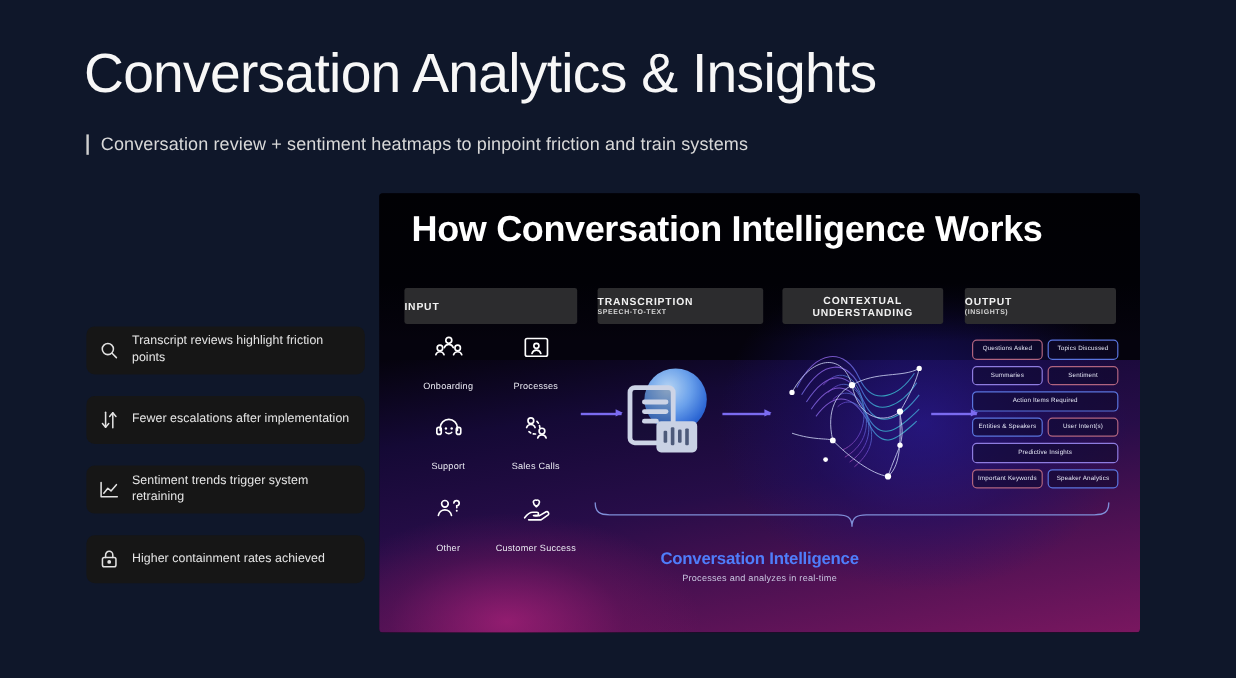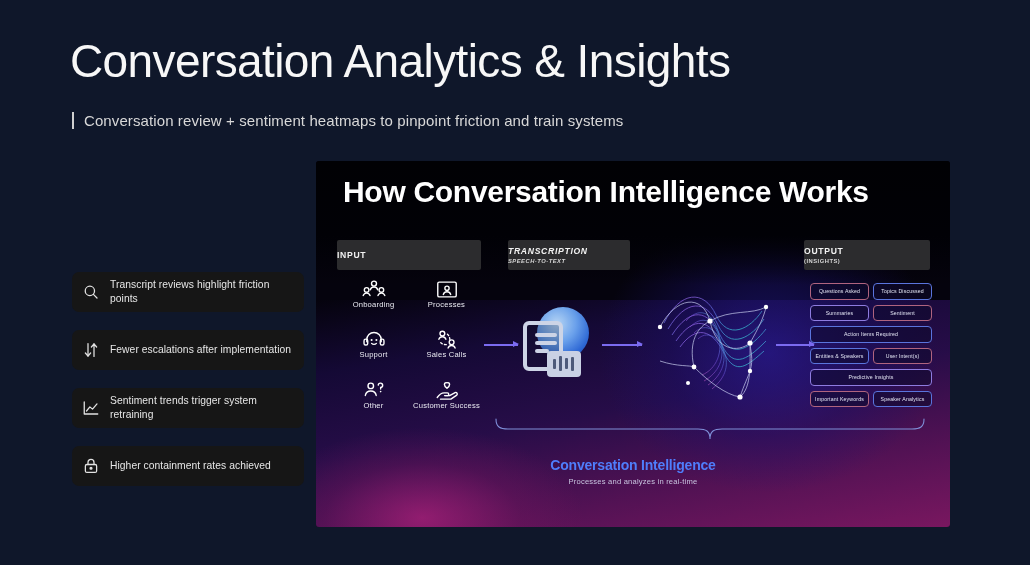--- a/index.html
+++ b/index.html
@@ -88,32 +88,32 @@
   }
   .stage-main {
     font-size: 8.6px; font-weight: 700; color: #f2f2f2;
     letter-spacing: 0.7px; text-align: center; line-height: 1.18;
   }
   .stage-sub {
     font-size: 5.8px; font-weight: 700; color: #d6d6d6;
     letter-spacing: 0.5px; text-align: center; margin-top: 1px;
   }
   #stage-0 { left: 21px;  width: 144px; }
-  #stage-1 { left: 192px; width: 122px; font-style: italic; }
+  #stage-1 { left: 182px; width: 138px; }
   #stage-2 { left: 336px; width: 134px; }
   #stage-3 { left: 488px; width: 126px; }
 
   
   .inputs {
     position: absolute; left: 24px; top: 118px;
     width: 140px; z-index: 6;
     display: grid; grid-template-columns: 1fr 1fr;
     row-gap: 20px; column-gap: 6px;
   }
-  .input-cell { display: flex; flex-direction: column; align-items: center; gap: 0; }
+  .input-cell { display: flex; flex-direction: column; align-items: center; gap: 17px; }
   .input-cell svg { display: block; width: 24px; height: 21px; color: #ffffff; }
   .input-label {
     font-size: 7.6px; color: #eaeaf2; text-align: center;
     letter-spacing: 0.2px; line-height: 1.22;
   }
 
   
   .doc-icon { position: absolute; left: 205px; top: 148px; z-index: 6; width: 72px; height: 72px; }
   .doc-glow {
     position: absolute; left: 16px; top: -2px; width: 52px; height: 52px;
@@ -243,20 +243,23 @@
     <div class="panel-bg-top"></div>
 
     <div class="panel-title">How Conversation Intelligence Works</div>
 
     <div class="stage" id="stage-0">
       <div class="stage-main">INPUT</div>
     </div>
     <div class="stage" id="stage-1">
       <div class="stage-main">TRANSCRIPTION</div>
       <div class="stage-sub">SPEECH-TO-TEXT</div>
+    </div>
+    <div class="stage" id="stage-2">
+      <div class="stage-main">CONTEXTUAL UNDERSTANDING</div>
     </div>
     <div class="stage" id="stage-3">
       <div class="stage-main">OUTPUT</div>
       <div class="stage-sub">(INSIGHTS)</div>
     </div>
 
     <div class="inputs">
       <div class="input-cell">
         <span>
           <svg viewBox="0 0 26 22" fill="none" stroke="currentColor" stroke-width="1.5" stroke-linecap="round">

